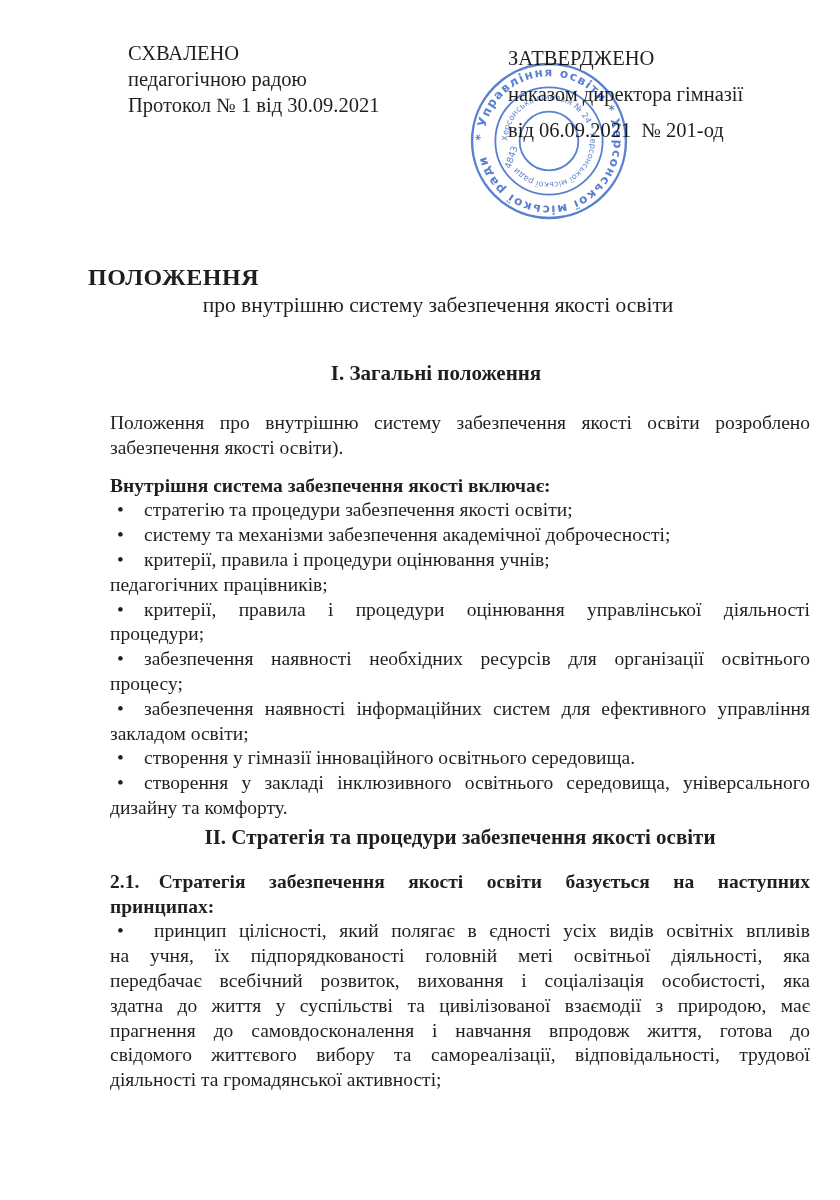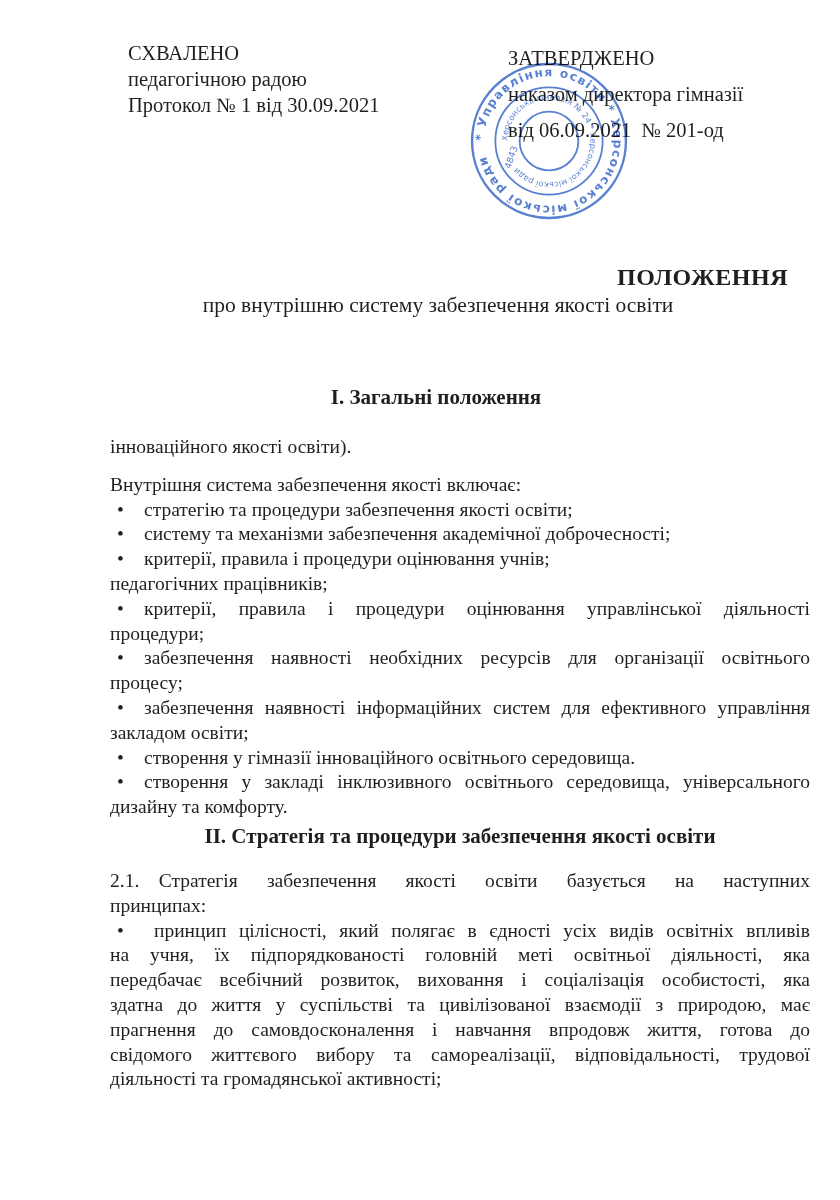--- a/index.html
+++ b/index.html
@@ -6,26 +6,26 @@
   .page{
     position:relative;width:824px;height:1200px;background:#ffffff;overflow:hidden;
     font-family:"Liberation Serif", serif;color:#1f1f1f;
   }
   .approval-left{position:absolute;left:128px;top:40px;font-size:20.5px;line-height:26px;z-index:2;}
   .approval-right{position:absolute;left:508px;top:40px;font-size:20.5px;line-height:36px;z-index:2;}
   .appr-line{white-space:pre;}
   .stamp{position:absolute;left:466px;top:58px;width:166px;height:166px;z-index:3;
          mix-blend-mode:multiply;opacity:.82;}
   .content{position:absolute;left:110px;top:262px;width:700px;}
-  .doc-title{text-align:right;font-weight:bold;font-size:24px;line-height:30px;letter-spacing:.5px;position:relative;left:-22px;}
+  .doc-title{text-align:left;font-weight:bold;font-size:24px;line-height:30px;letter-spacing:.5px;position:relative;left:-22px;}
   .doc-subtitle{text-align:center;font-weight:normal;font-size:21.5px;line-height:27px;position:relative;left:-22px;}
   .section-heading{text-align:center;font-weight:bold;font-size:21px;line-height:25px;}
-  .section-heading.shift{position:relative;left:-24px;margin-top:24px;}
+  .section-heading.shift{position:relative;left:-24px;}
   .para{font-size:19.5px;}
-  .para.bold{font-weight:normal;}
+  .para.bold{font-weight:bold;}
   .line{line-height:24.8px;min-height:24.8px;}
   .line.just{text-align:justify;text-align-last:justify;}
   .bullet{display:inline-block;padding-left:7px;box-sizing:border-box;}
   svg text{font-family:"DejaVu Sans", sans-serif;}
 </style>
 </head>
 <body>
 
 <div class="page">
 
@@ -41,21 +41,22 @@
       <div class="appr-line">від 06.09.2021&nbsp; № 201-од</div>
     </div>
 
   <div class="content">
       <div class="doc-title">ПОЛОЖЕННЯ</div>
       <div class="doc-subtitle">про внутрішню систему забезпечення якості освіти</div>
       <div style="height: 42px;"></div>
       <div class="section-heading shift">І. Загальні положення</div>
       <div style="height: 25px;"></div>
       <div class="para">
-        <div class="line">інноваційного якості освіти).</div>
+        <div class="line just">Положення про внутрішню систему забезпечення якості освіти розроблено</div>
+        <div class="line">забезпечення якості освіти).</div>
       </div>
       <div style="height: 13px;"></div>
       <div class="para bold">
         <div class="line">Внутрішня система забезпечення якості включає:</div>
       </div>
       <div class="para">
         <div class="line"><span class="bullet" style="width: 34px;">•</span>стратегію та процедури забезпечення якості освіти;</div>
       </div>
       <div class="para">
         <div class="line"><span class="bullet" style="width: 34px;">•</span>систему та механізми забезпечення академічної доброчесності;</div>

